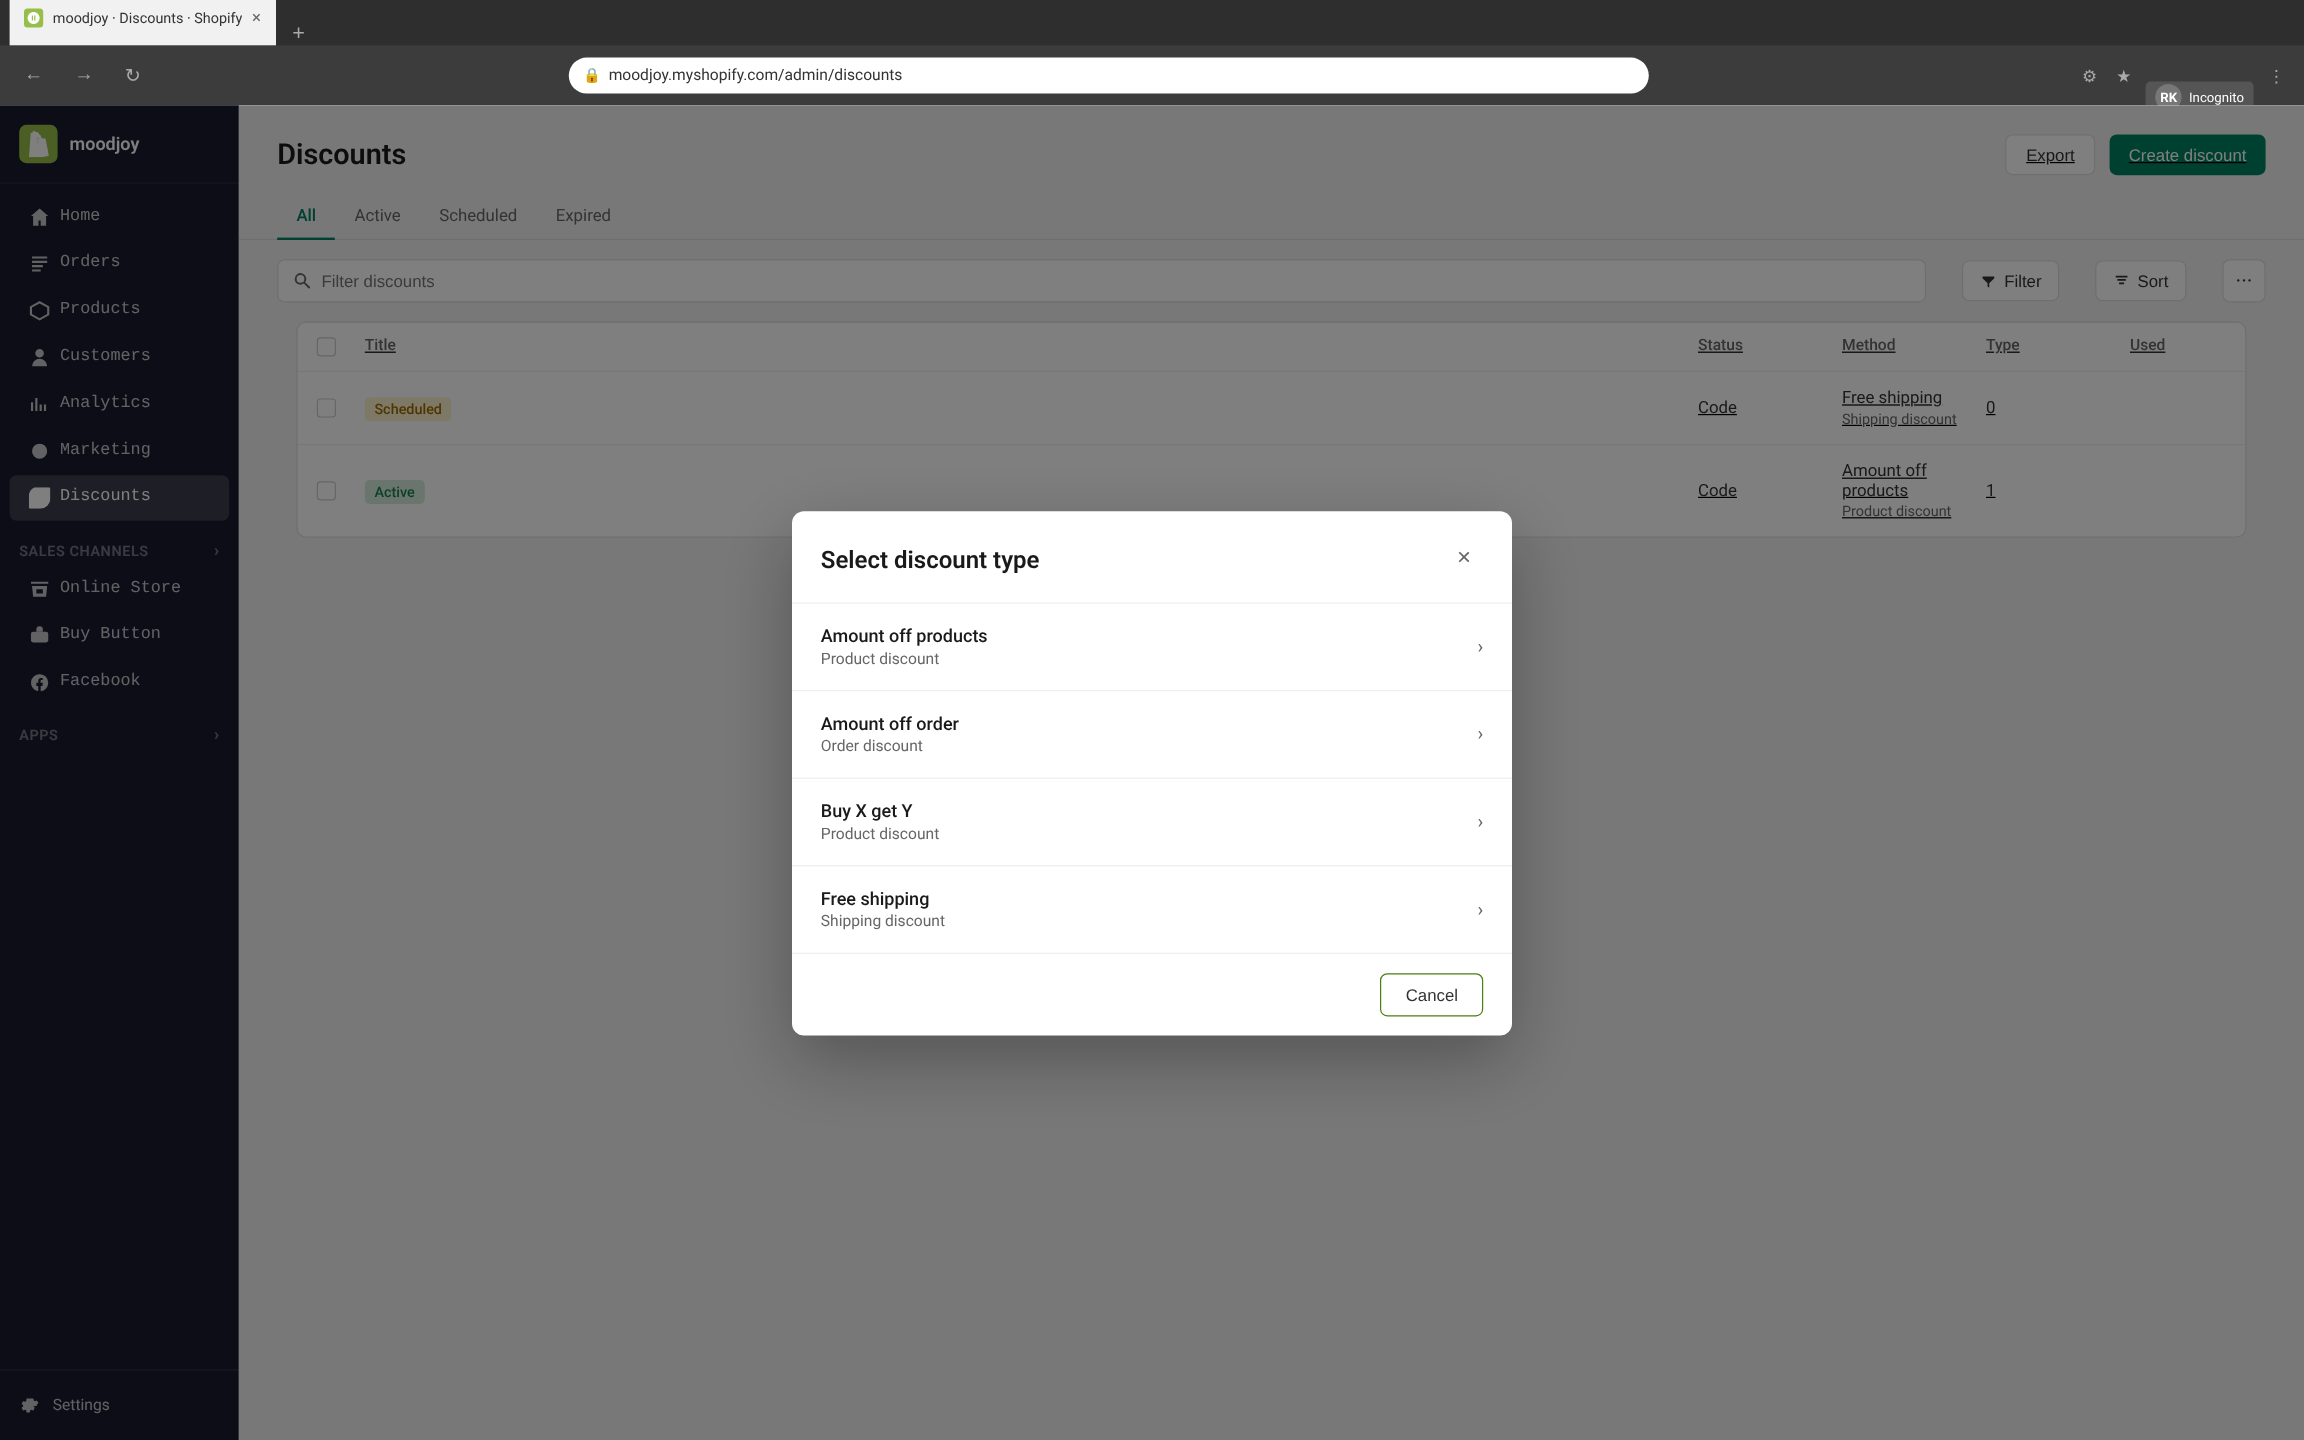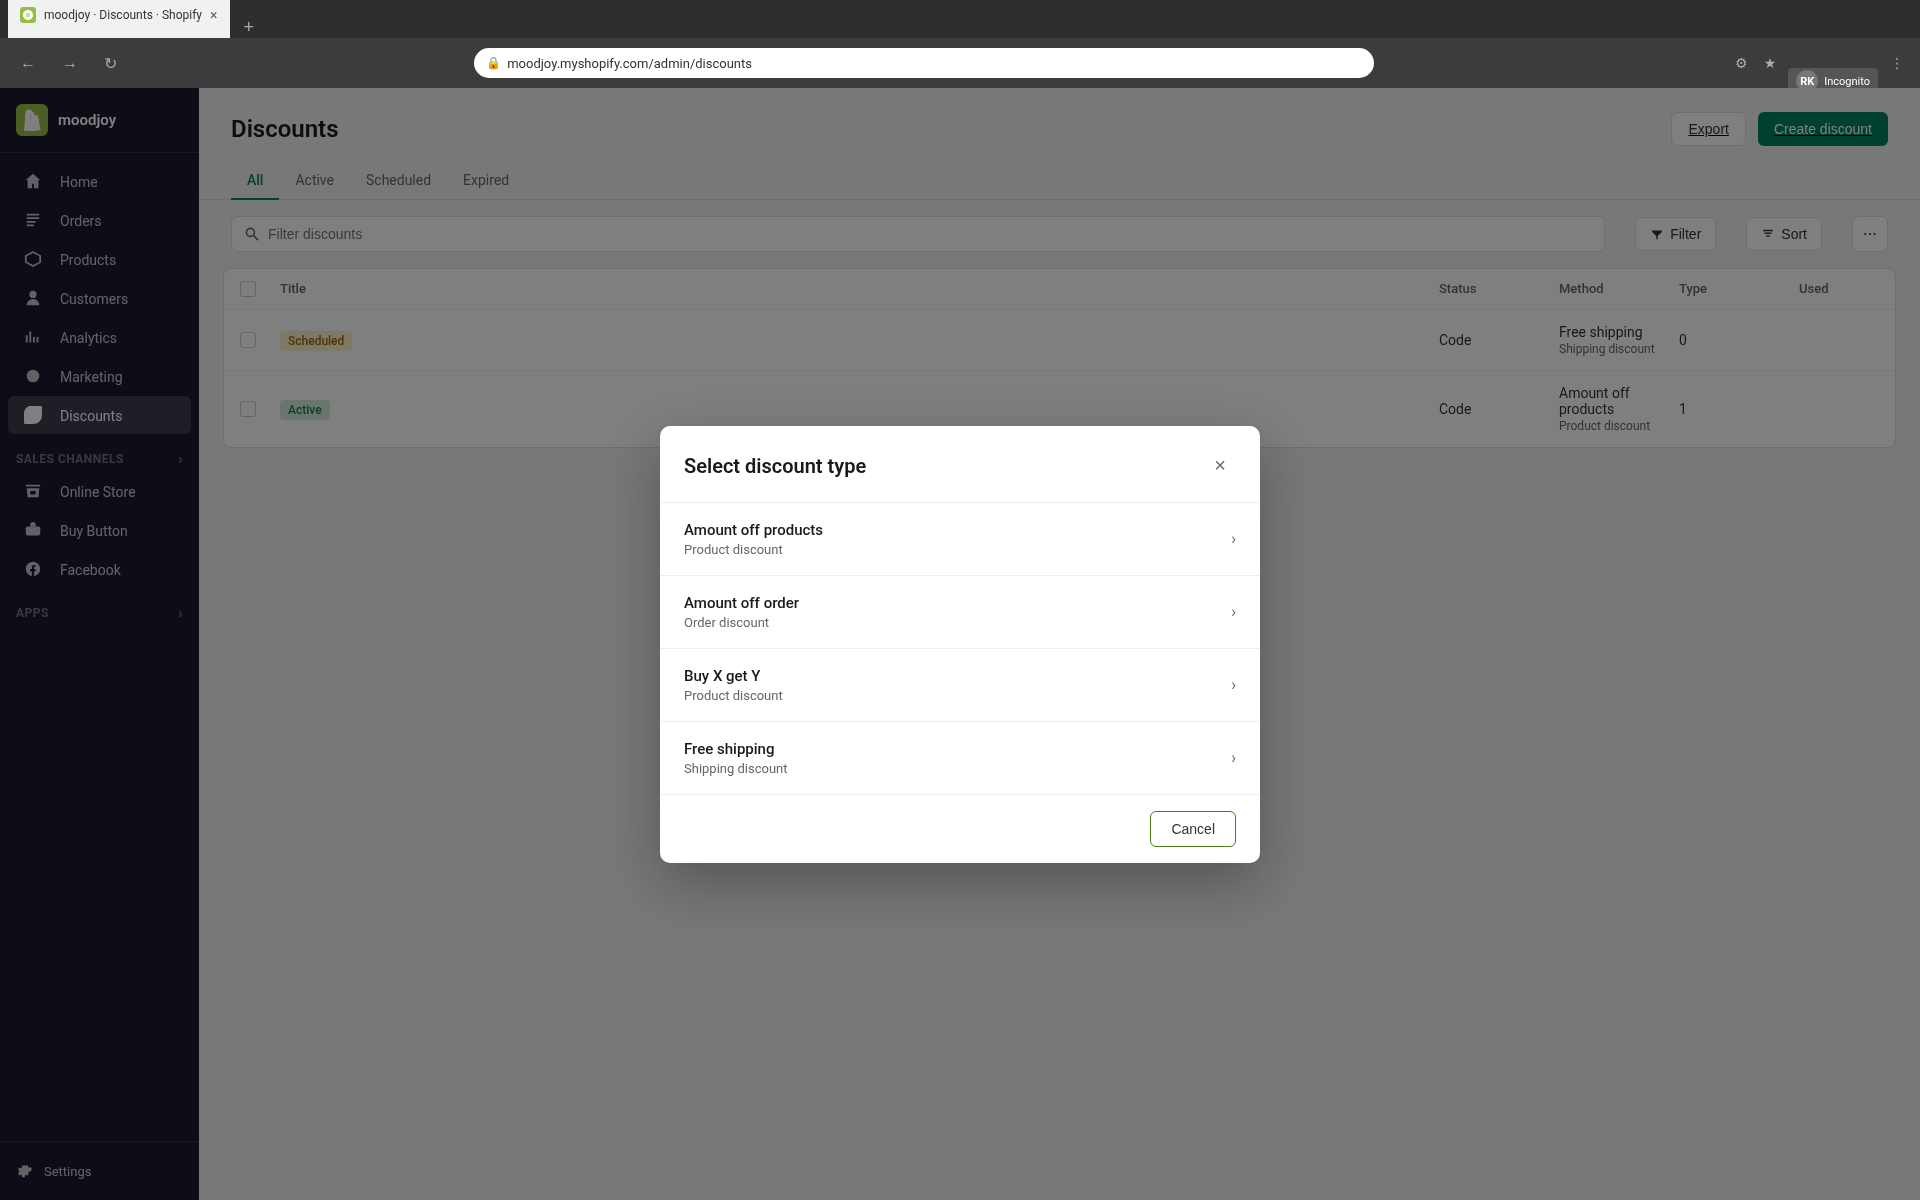--- a/index.html
+++ b/index.html
@@ -27,21 +27,21 @@
     
     .app { display: flex; height: calc(1200px - 88px); }
 
     
     .sidebar { width: 199px; background: #1a1a2e; display: flex; flex-direction: column; padding: 0; flex-shrink: 0; }
     .sidebar-header { padding: 16px; display: flex; align-items: center; gap: 10px; border-bottom: 1px solid rgba(255,255,255,0.1); }
     .shopify-logo { width: 32px; height: 32px; background: #96bf48; border-radius: 6px; display: flex; align-items: center; justify-content: center; }
     .shopify-logo svg { width: 22px; height: 22px; fill: #fff; }
     .store-name { color: #fff; font-size: 15px; font-weight: 600; }
     .sidebar-nav { flex: 1; overflow-y: auto; padding: 8px 0; }
-    .nav-item { display: flex; align-items: flex-end; gap: 18px; padding: 10px 16px; color: rgba(255,255,255,0.75); font-size: 14px; cursor: pointer; border-radius: 6px; margin: 1px 8px; }
+    .nav-item { display: flex; align-items: flex-start; gap: 8px; padding: 10px 16px; color: rgba(255,255,255,0.75); font-size: 14px; cursor: pointer; border-radius: 6px; margin: 1px 8px; font-family: Liberation Mono, monospace; }
     .nav-item.active { background: rgba(255,255,255,0.15); color: #fff; }
     .nav-item svg { width: 18px; height: 18px; fill: currentColor; flex-shrink: 0; }
     .nav-section { padding: 16px 16px 4px; color: rgba(255,255,255,0.4); font-size: 12px; font-weight: 600; text-transform: uppercase; letter-spacing: 0.5px; display: flex; align-items: center; justify-content: space-between; }
     .nav-section-chevron { font-size: 14px; }
     .sidebar-footer { padding: 12px 16px; border-top: 1px solid rgba(255,255,255,0.1); }
     .settings-item { display: flex; align-items: center; gap: 10px; color: rgba(255,255,255,0.75); font-size: 13px; cursor: pointer; padding: 8px 0; }
 
     
     .main { flex: 1; background: #f1f1f1; overflow-y: auto; position: relative; }
     .main-header { padding: 24px 32px 0; display: flex; align-items: center; justify-content: space-between; }
@@ -56,21 +56,21 @@
     .tab.active { color: #008060; border-bottom-color: #008060; font-weight: 500; }
 
     
     .toolbar { padding: 16px 32px; display: flex; align-items: center; gap: 30px; }
     .search-box { flex: 1; background: #fff; border: 1px solid #ddd; border-radius: 6px; height: 36px; display: flex; align-items: center; padding: 0 12px; gap: 8px; }
     .search-box input { border: none; outline: none; font-size: 14px; flex: 1; background: transparent; }
     .toolbar-btn { background: #fff; border: 1px solid #ddd; border-radius: 6px; padding: 8px 14px; font-size: 14px; color: #333; cursor: pointer; display: flex; align-items: center; gap: 6px; }
     .toolbar-more { background: #fff; border: 1px solid #ddd; border-radius: 6px; width: 36px; height: 36px; display: flex; align-items: center; justify-content: center; cursor: pointer; font-size: 18px; color: #333; }
 
     
-    .table-container { padding: 0 24px; }
+    .table-container { padding: 0 48px; text-decoration: underline; }
     .discounts-table { width: 100%; background: #fff; border-radius: 8px; border: 1px solid #ddd; overflow: hidden; }
     .table-header { display: grid; grid-template-columns: 40px 1fr 120px 120px 120px 80px; padding: 12px 16px; border-bottom: 1px solid #eee; font-size: 13px; color: #666; font-weight: 500; }
     .table-row { display: grid; grid-template-columns: 40px 1fr 120px 120px 120px 80px; padding: 14px 16px; border-bottom: 1px solid #eee; align-items: center; }
     .table-row:last-child { border-bottom: none; }
     .checkbox-cell { display: flex; align-items: center; }
     .checkbox { width: 16px; height: 16px; border: 1px solid #ccc; border-radius: 3px; cursor: pointer; }
     .discount-title { font-size: 14px; font-weight: 600; color: #2c6ecb; cursor: pointer; }
     .discount-subtitle { font-size: 12px; color: #666; margin-top: 2px; }
     .status-badge { display: inline-block; padding: 3px 8px; border-radius: 4px; font-size: 12px; font-weight: 500; }
     .status-scheduled { background: #fdf2cd; color: #9a6b00; }

